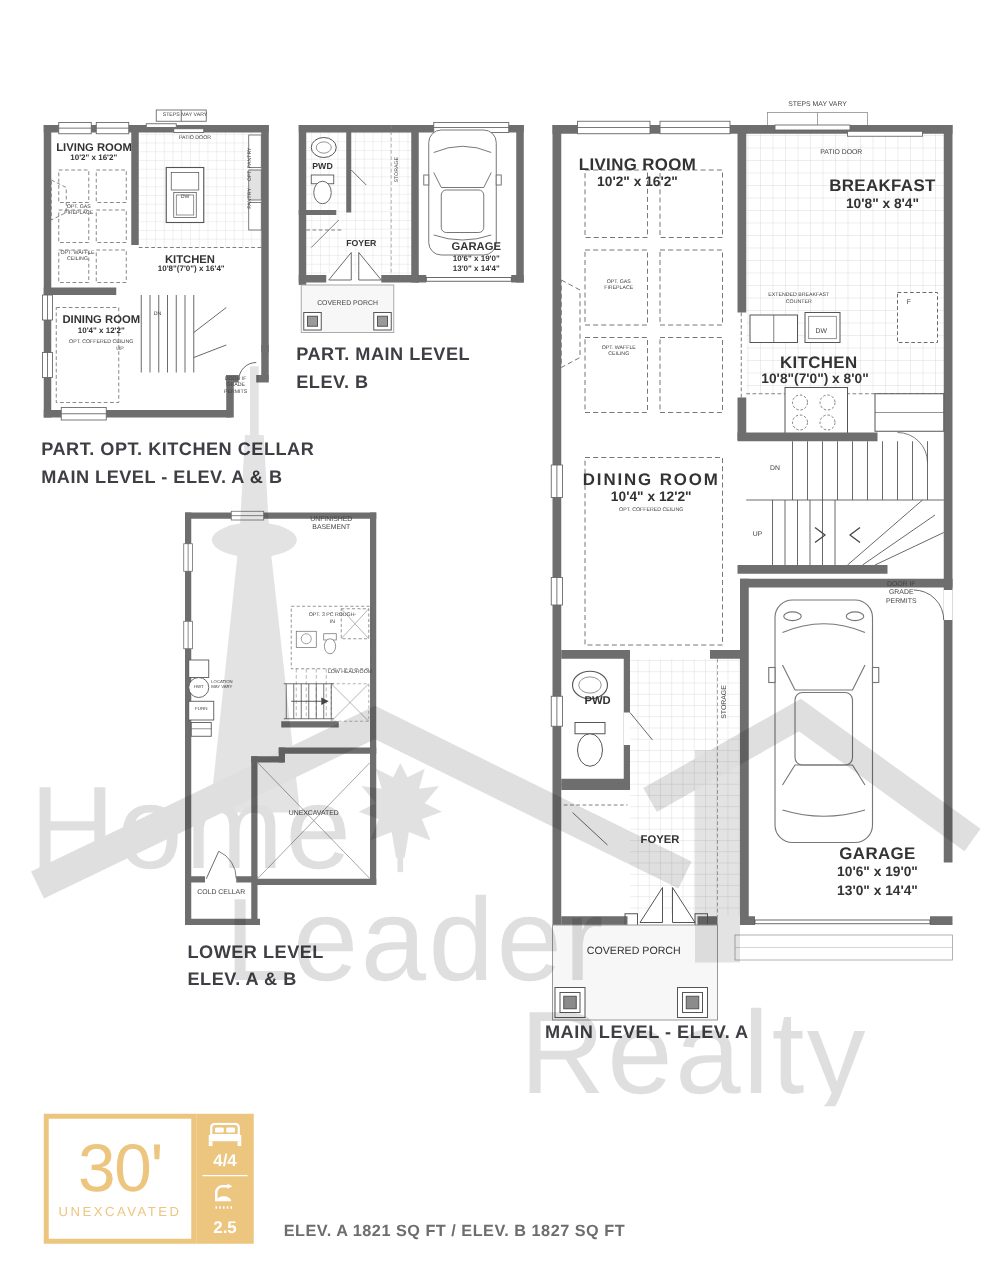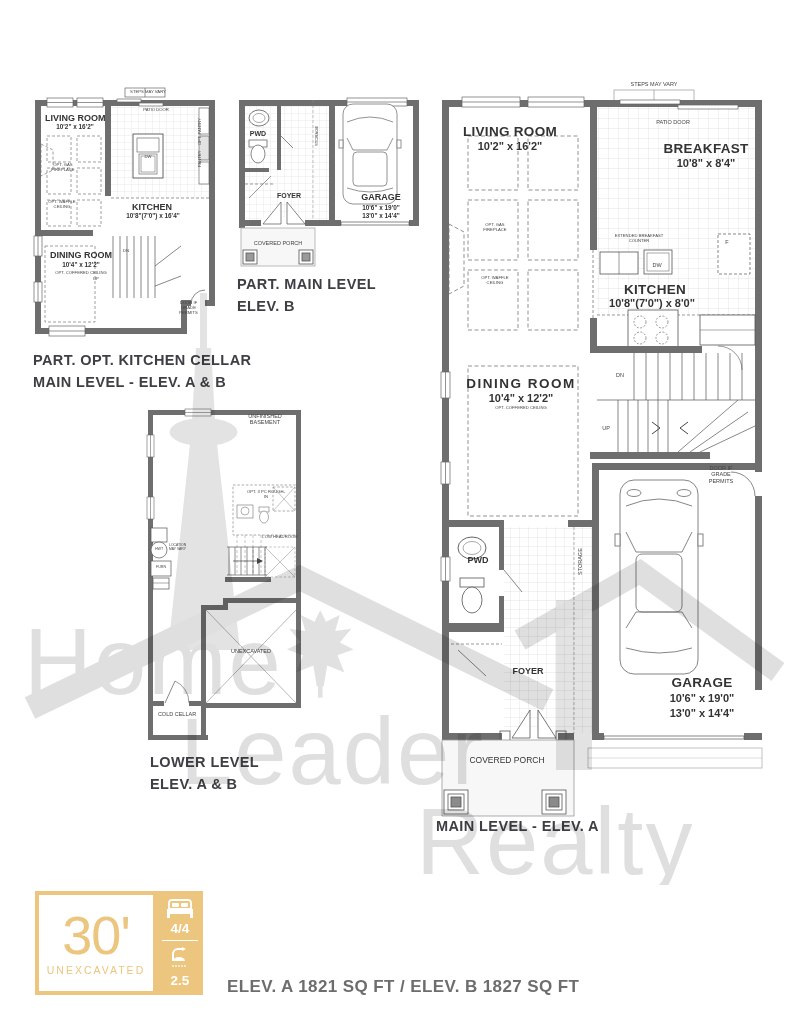--- a/index.html
+++ b/index.html
@@ -26,21 +26,21 @@
   #logo{position:absolute;left:35px;top:6px;display:flex;}
   #logo-box{box-sizing:border-box;width:122px;height:104px;border:4px solid #ecc57f;background:#fff;
             display:flex;flex-direction:column;align-items:center;justify-content:center;}
   #logo-num{font-size:54px;line-height:.95;color:#ecc57f;font-weight:400;letter-spacing:-1px;}
   #logo-coll{font-size:10.5px;color:#ecc57f;letter-spacing:2px;margin-top:3px;font-weight:400;}
   #amenities{width:46px;height:104px;background:#ecc57f;display:flex;flex-direction:column;
              align-items:center;justify-content:center;color:#fff;}
   .amen-num{font-size:13.5px;font-weight:700;line-height:1;}
   #amen-divider{width:36px;height:0;border-top:1.6px solid #fff;margin:5px 0;}
   #model-name{position:absolute;left:226px;top:36px;font-size:40px;color:#6a6a6a;letter-spacing:2.5px;font-weight:400;}
-  #sqft-line{position:absolute;left:227px;top:92px;font-size:17px;color:#6d6d6d;font-weight:700;letter-spacing:.4px;}
+  #sqft-line{position:absolute;left:227px;top:92px;font-size:13px;color:#6d6d6d;font-weight:700;letter-spacing:.4px;}
 </style>
 </head>
 <body>
 
 <div id="sheet">
 
   <section class="plan" style="left:33px;top:86px;width:186px;height:266px">
     <svg width="186" height="266" viewBox="0 0 186 266">
       <defs>
           <pattern id="ga" width="7" height="7" patternUnits="userSpaceOnUse">

